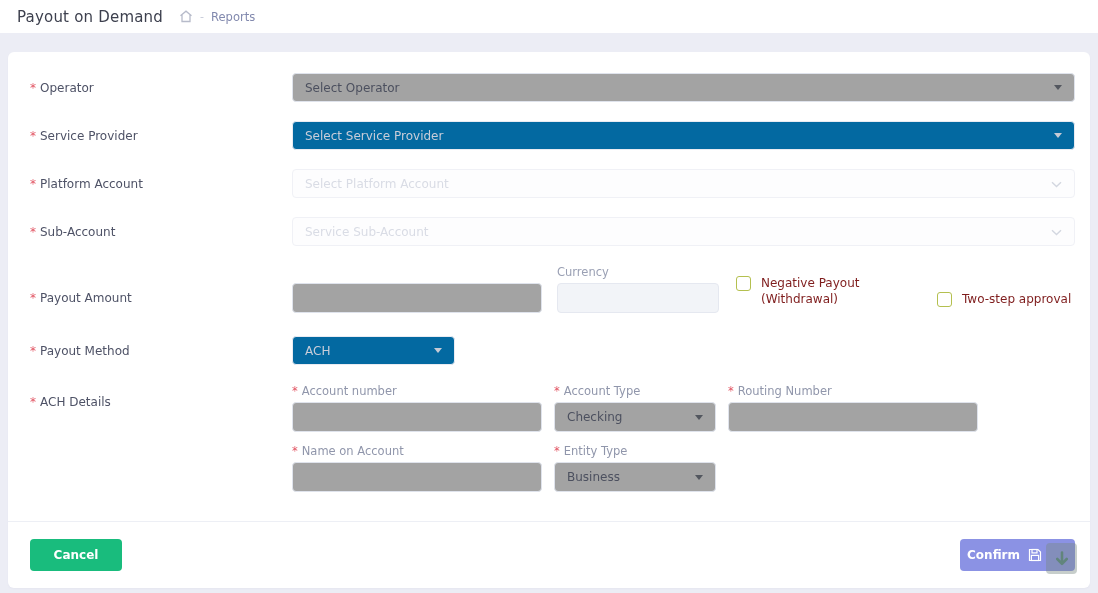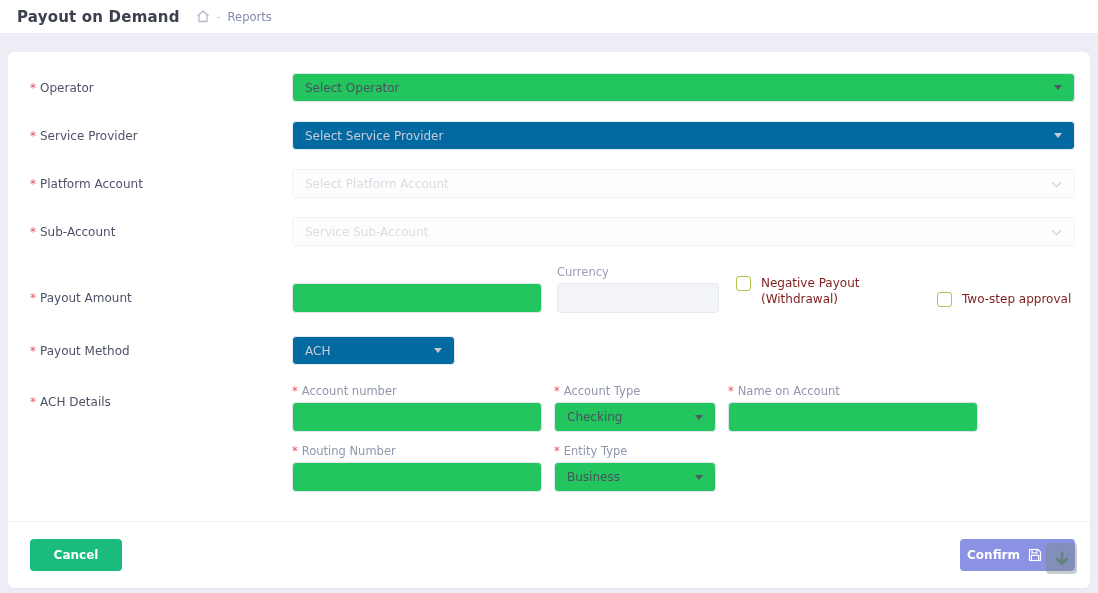--- a/index.html
+++ b/index.html
@@ -1,37 +1,37 @@
 <!DOCTYPE html>
 <html><head>
 <meta charset="utf-8">
 <style>
   * { margin:0; padding:0; box-sizing:border-box; }
   html,body { width:1098px; height:593px; overflow:hidden; }
   body { font-family:"DejaVu Sans","Liberation Sans",sans-serif; background:#ecedf5; }
 
   
   .topbar { height:33px; background:#ffffff; display:flex; align-items:center; padding:0 17px; }
-  .page-title { font-size:15px; font-weight:700; color:#3d404e; letter-spacing:.2px; }
+  .page-title { font-size:15px; font-weight:400; color:#3d404e; letter-spacing:.2px; }
   .breadcrumb { display:flex; align-items:center; margin-left:16px; gap:7px; }
   .crumb-home svg { display:block; }
   .crumb-sep { color:#c3c7d6; font-size:11px; }
   .crumb-item { color:#8289ae; font-size:11.5px; }
 
   
   .page { height:560px; padding:19px 8px 5px 8px; }
   .card { background:#ffffff; border-radius:6px; height:100%; display:flex; flex-direction:column; box-shadow:0 1px 2px rgba(80,85,120,.04); }
   .card-body { flex:1; padding:21px 15px 0 22px; }
 
   
   .frow { display:grid; grid-template-columns:262px 1fr; align-items:center; margin-bottom:19px; }
   .flabel { font-size:12px; color:#4e5266; }
   .req { color:#e25563; margin-right:4px; font-size:12px; }
 
-  .input, .selbox { height:29px; width:100%; border:1px solid #dfe3ec; border-radius:4px; background:#22c55e;
+  .input, .selbox { height:29px; width:100%; border:1px solid #dfe3ec; border-radius:4px; background:#a3a3a3;
     font-size:12px; color:#4c505f; padding:0 12px; display:flex; align-items:center; }
   input.input { outline:none; font-family:inherit; }
   .selbox { justify-content:space-between; cursor:pointer; }
   .caret { width:0; height:0; border-left:4px solid transparent; border-right:4px solid transparent; border-top:5px solid #53575f; margin-left:8px; flex:none; }
   .caret.light { border-top-color:#c6cad5; }
   .chev { flex:none; margin-left:8px; }
 
   .sel-disabled-native { background:#0369a1; border-color:#e9ebf2; color:#c9cdd9; cursor:default; }
   .sel-disabled-custom { background:#fdfdfe; border-color:#f0f1f6; color:#d9dce5; cursor:default; }
 
@@ -184,26 +184,26 @@
 
           <div class="sub-field">
             <span class="mini-label"><span class="req">*</span><span>Account Type</span></span>
             <div class="selbox">
               <span>Checking</span>
               <span class="caret"></span>
             </div>
           </div>
 
           <div class="sub-field">
+            <span class="mini-label"><span class="req">*</span><span>Routing Number</span></span>
+            <input class="input" type="text" value="" style="">
+          </div>
+
+          <div class="sub-field">
             <span class="mini-label"><span class="req">*</span><span>Name on Account</span></span>
-            <input class="input" type="text" value="" style="">
-          </div>
-
-          <div class="sub-field">
-            <span class="mini-label"><span class="req">*</span><span>Routing Number</span></span>
             <input class="input" type="text" value="" style="">
           </div>
 
           <div class="sub-field">
             <span class="mini-label"><span class="req">*</span><span>Entity Type</span></span>
             <div class="selbox">
               <span>Business</span>
               <span class="caret"></span>
             </div>
           </div>

